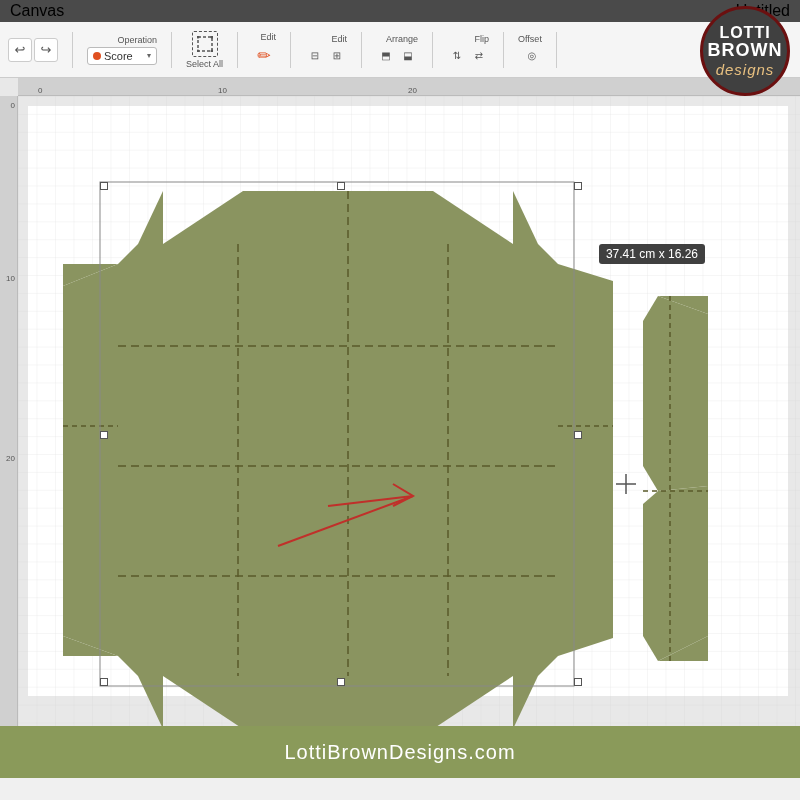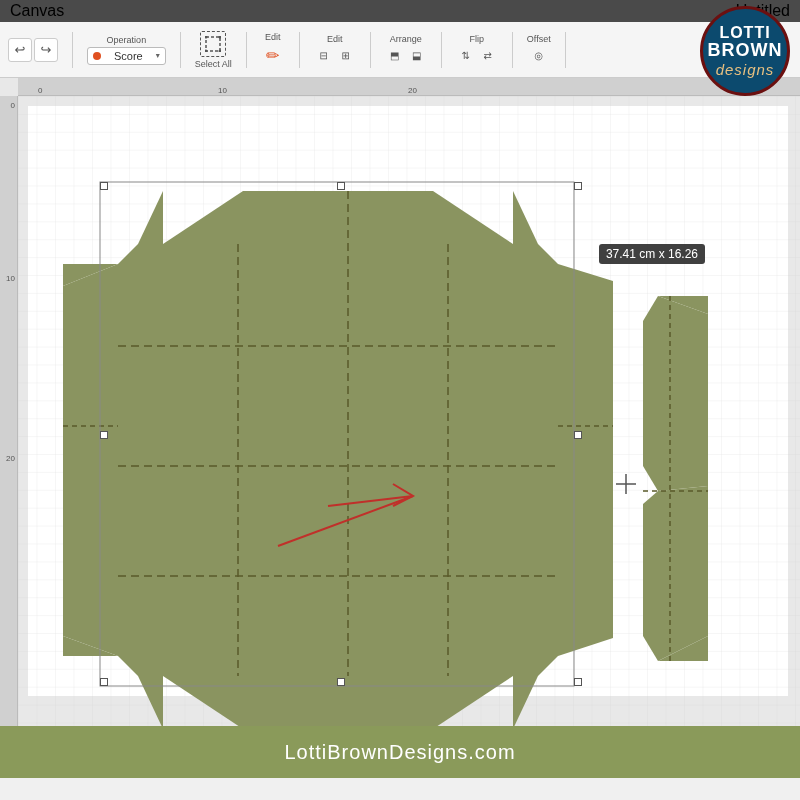--- a/index.html
+++ b/index.html
@@ -21,38 +21,38 @@
       background: #f5f5f5;
       border-bottom: 1px solid #ccc;
       display: flex;
       align-items: center;
       padding: 0 8px;
       gap: 10px;
     }
     .toolbar-group {
       display: flex;
       flex-direction: column;
-      align-items: center;
+      align-items: flex-end;
       gap: 2px;
     }
     .toolbar-label {
       font-size: 9px;
       color: #555;
       text-align: center;
     }
     .operation-select {
       display: flex;
       align-items: center;
       background: #fff;
       border: 1px solid #bbb;
       border-radius: 3px;
       padding: 2px 5px;
       font-size: 11px;
       min-width: 70px;
-      gap: 13px;
+      gap: 3px;
     }
     .operation-dot {
       width: 8px; height: 8px;
       border-radius: 50%;
       background: #e05020;
       flex-shrink: 0;
     }
     .operation-text { font-size: 11px; color: #333; flex: 1; }
     .chevron { font-size: 8px; color: #666; }
 
@@ -112,21 +112,21 @@
     }
     .lock-icon { font-size: 12px; color: #666; cursor: pointer; }
 
     
     #logo-circle {
       position: absolute;
       top: 6px;
       right: 10px;
       width: 90px; height: 90px;
       border-radius: 50%;
-      background: #0c4a6e;
+      background: #404040;
       display: flex; flex-direction: column;
       align-items: center; justify-content: center;
       z-index: 100;
       border: 3px solid #6b1010;
     }
     .logo-lotti { font-size: 16px; font-weight: bold; color: #fff; letter-spacing: 1px; line-height: 1.1; }
     .logo-brown { font-size: 18px; font-weight: bold; color: #fff; letter-spacing: 1px; line-height: 1.1; }
     .logo-designs { font-size: 15px; color: #e8c080; font-style: italic; letter-spacing: 1px; }
 
     

